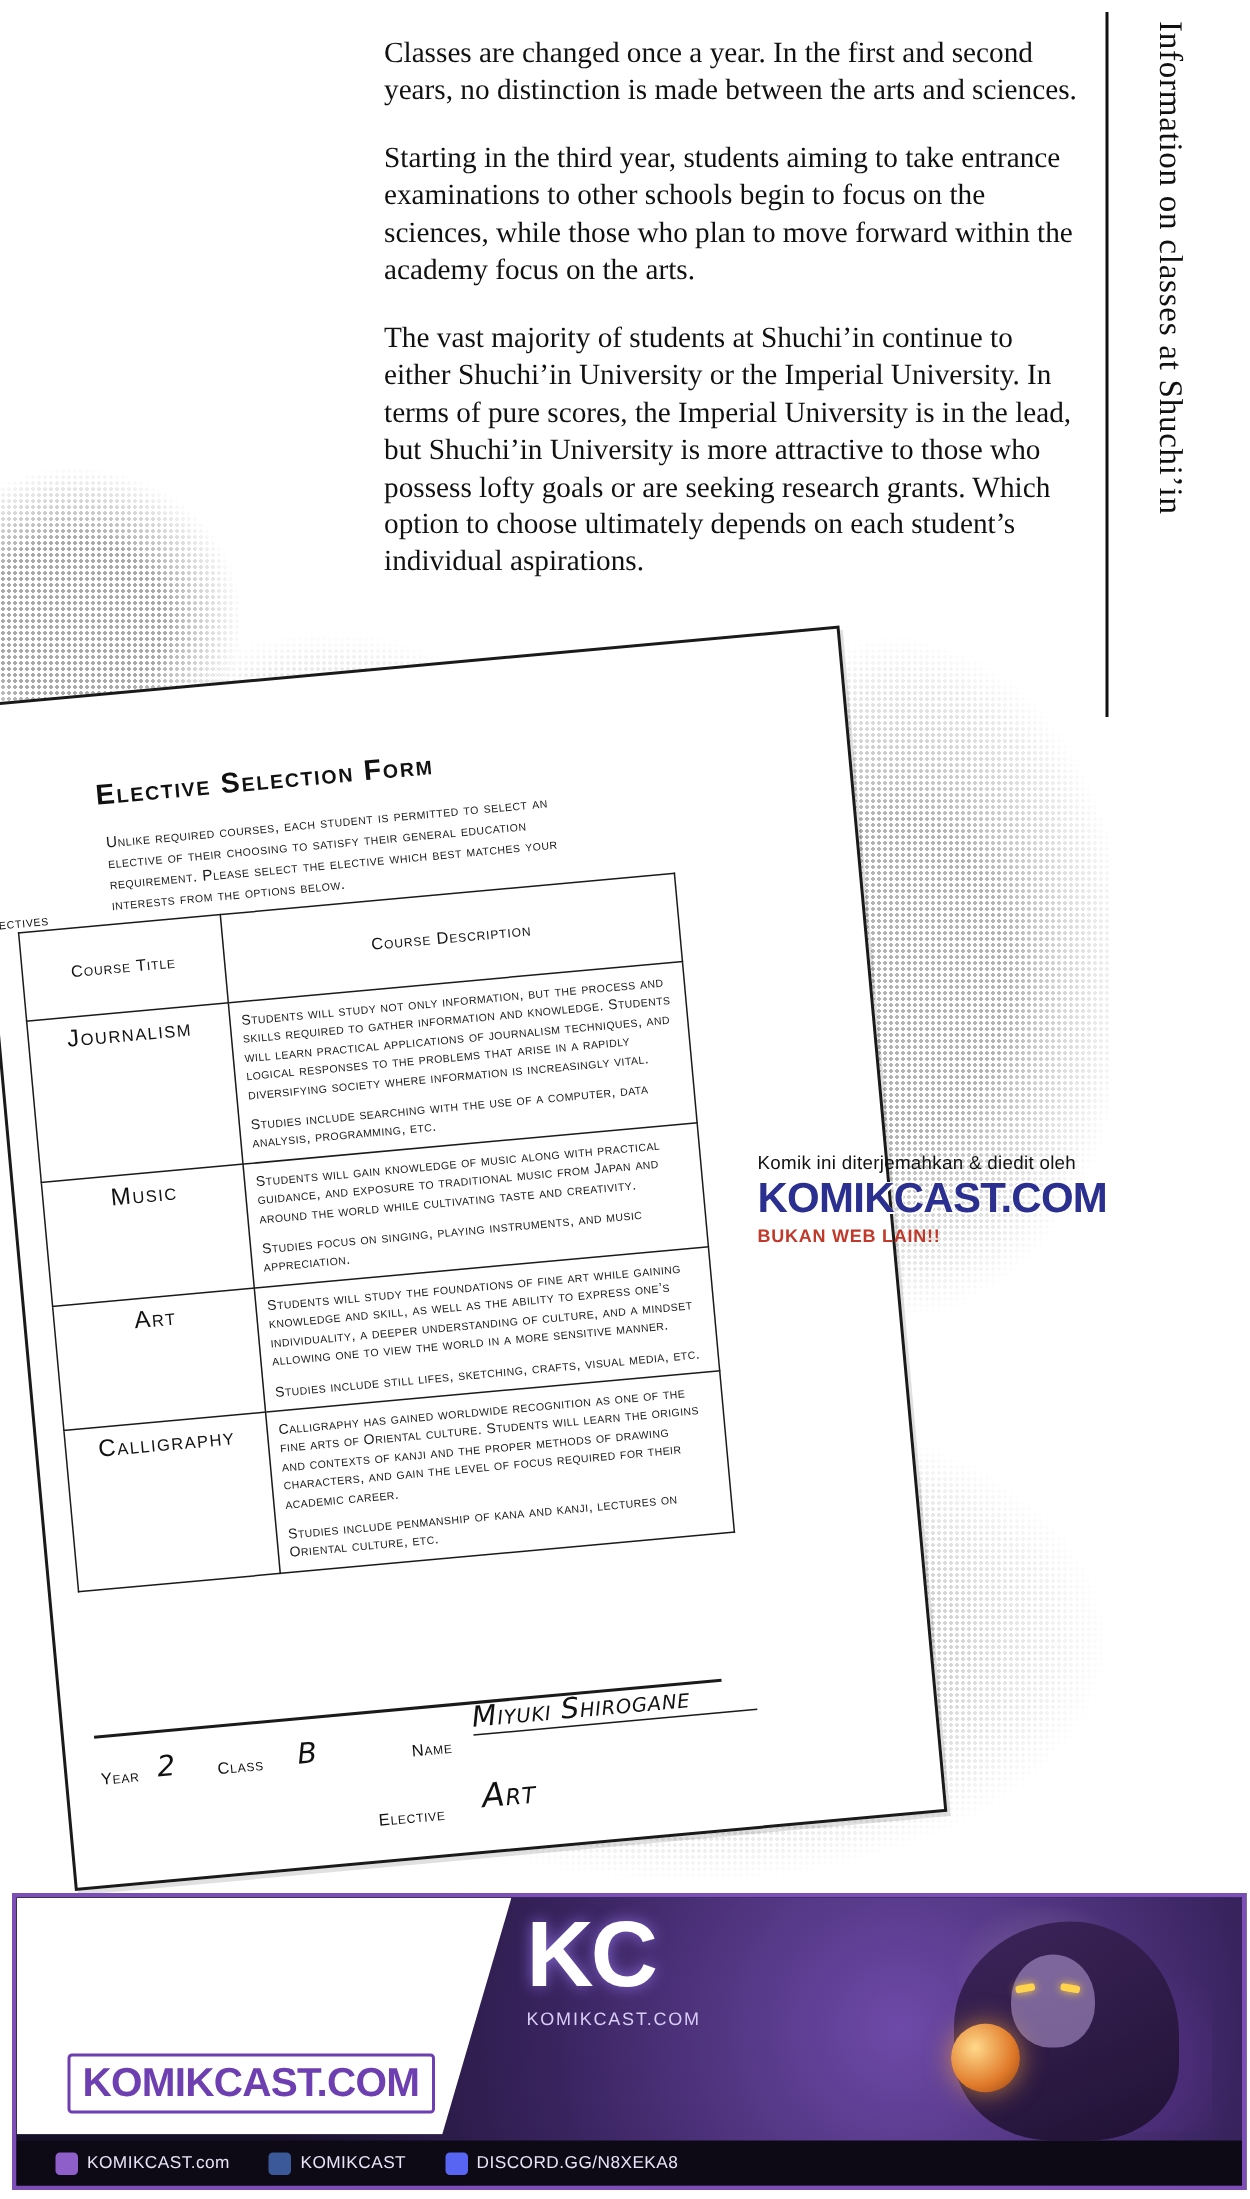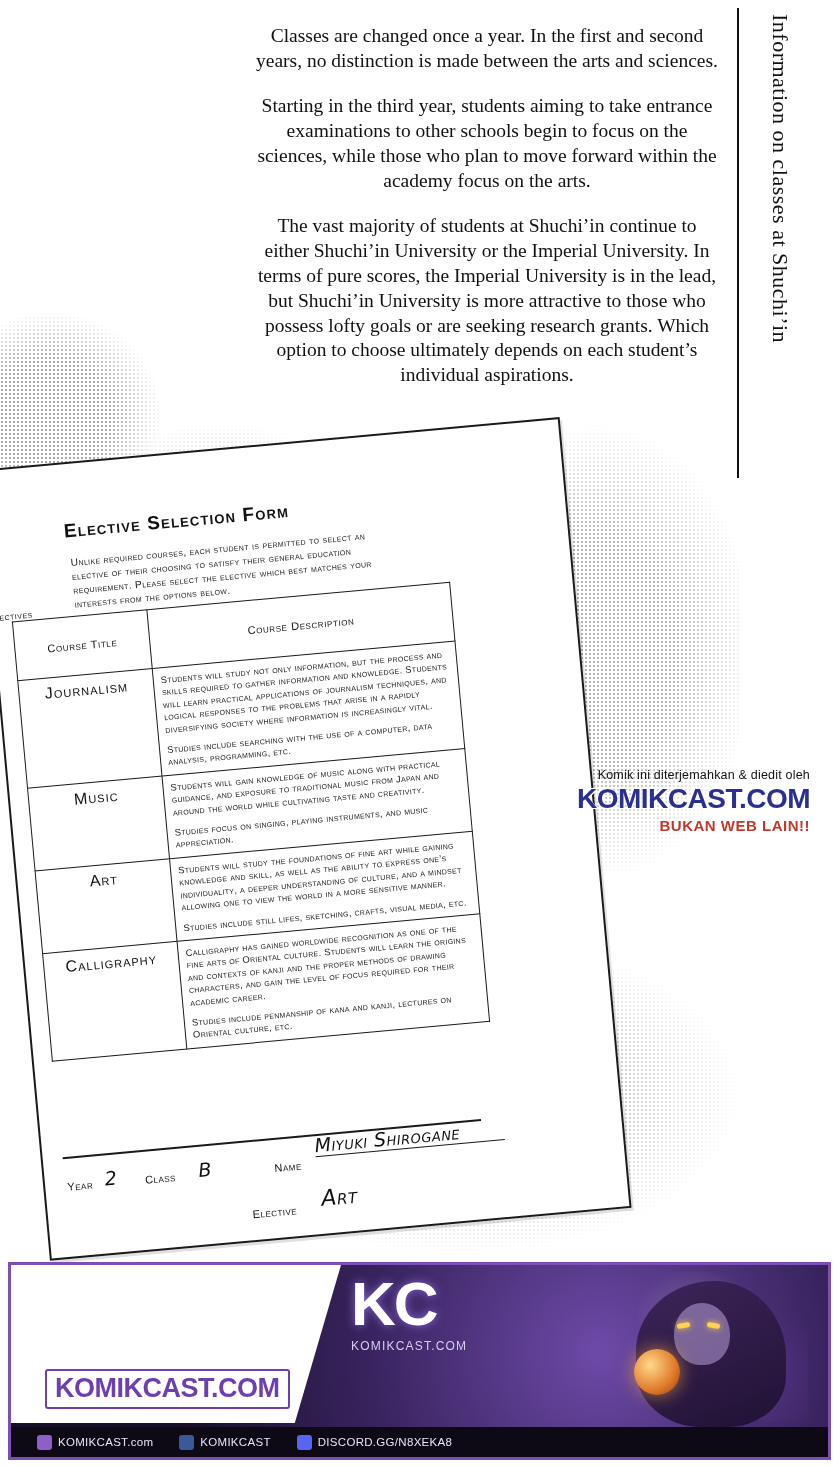--- a/index.html
+++ b/index.html
@@ -33,21 +33,20 @@
   }
 
   
   .narration{
     position:absolute;
     left:256px;top:24px;
     width:462px;
     color:#111;
     font-size:19.5px;
     line-height:1.28;
-    text-align:center;
   }
   .narration p{margin:0 0 20px 0;}
 
   
   .tone{
     position:absolute;
     background-image:radial-gradient(#9a9a9a 1.05px, transparent 1.25px);
     background-size:4px 4px;
     opacity:.85;
   }
@@ -144,36 +143,36 @@
     font-family:"DejaVu Sans", sans-serif;
     font-style:italic;
     font-size:19px;
     color:#111;
   }
   .ul{border-bottom:1.6px solid #1a1a1a;display:inline-block;}
 
   
   .wm{
     position:absolute;left:505px;top:768px;width:305px;height:92px;
-    text-align:right;
+    text-align:left;
   }
   .wm .wm-top{
     font-family:"Liberation Sans", sans-serif;
     font-size:12.5px;color:#111;letter-spacing:.2px;
   }
   .wm .wm-main{
     font-family:"Liberation Sans", sans-serif;
     font-weight:bold;font-size:28px;letter-spacing:-0.5px;
     color:#2b2f8f;
     text-shadow:1px 1px 0 #fff,-1px -1px 0 #fff;
     margin-top:1px;
   }
   .wm .wm-sub{
     font-family:"Liberation Sans", sans-serif;
-    font-weight:bold;font-size:15px;letter-spacing:.5px;color:#c0392b;
+    font-weight:bold;font-size:12px;letter-spacing:.5px;color:#c0392b;
     margin-top:2px;
   }
 
   
   .banner{
     position:absolute;left:8px;bottom:6px;
     width:817px;height:192px;
     border:3px solid #7b4fb5;
     background:#120d20;
     overflow:hidden;

